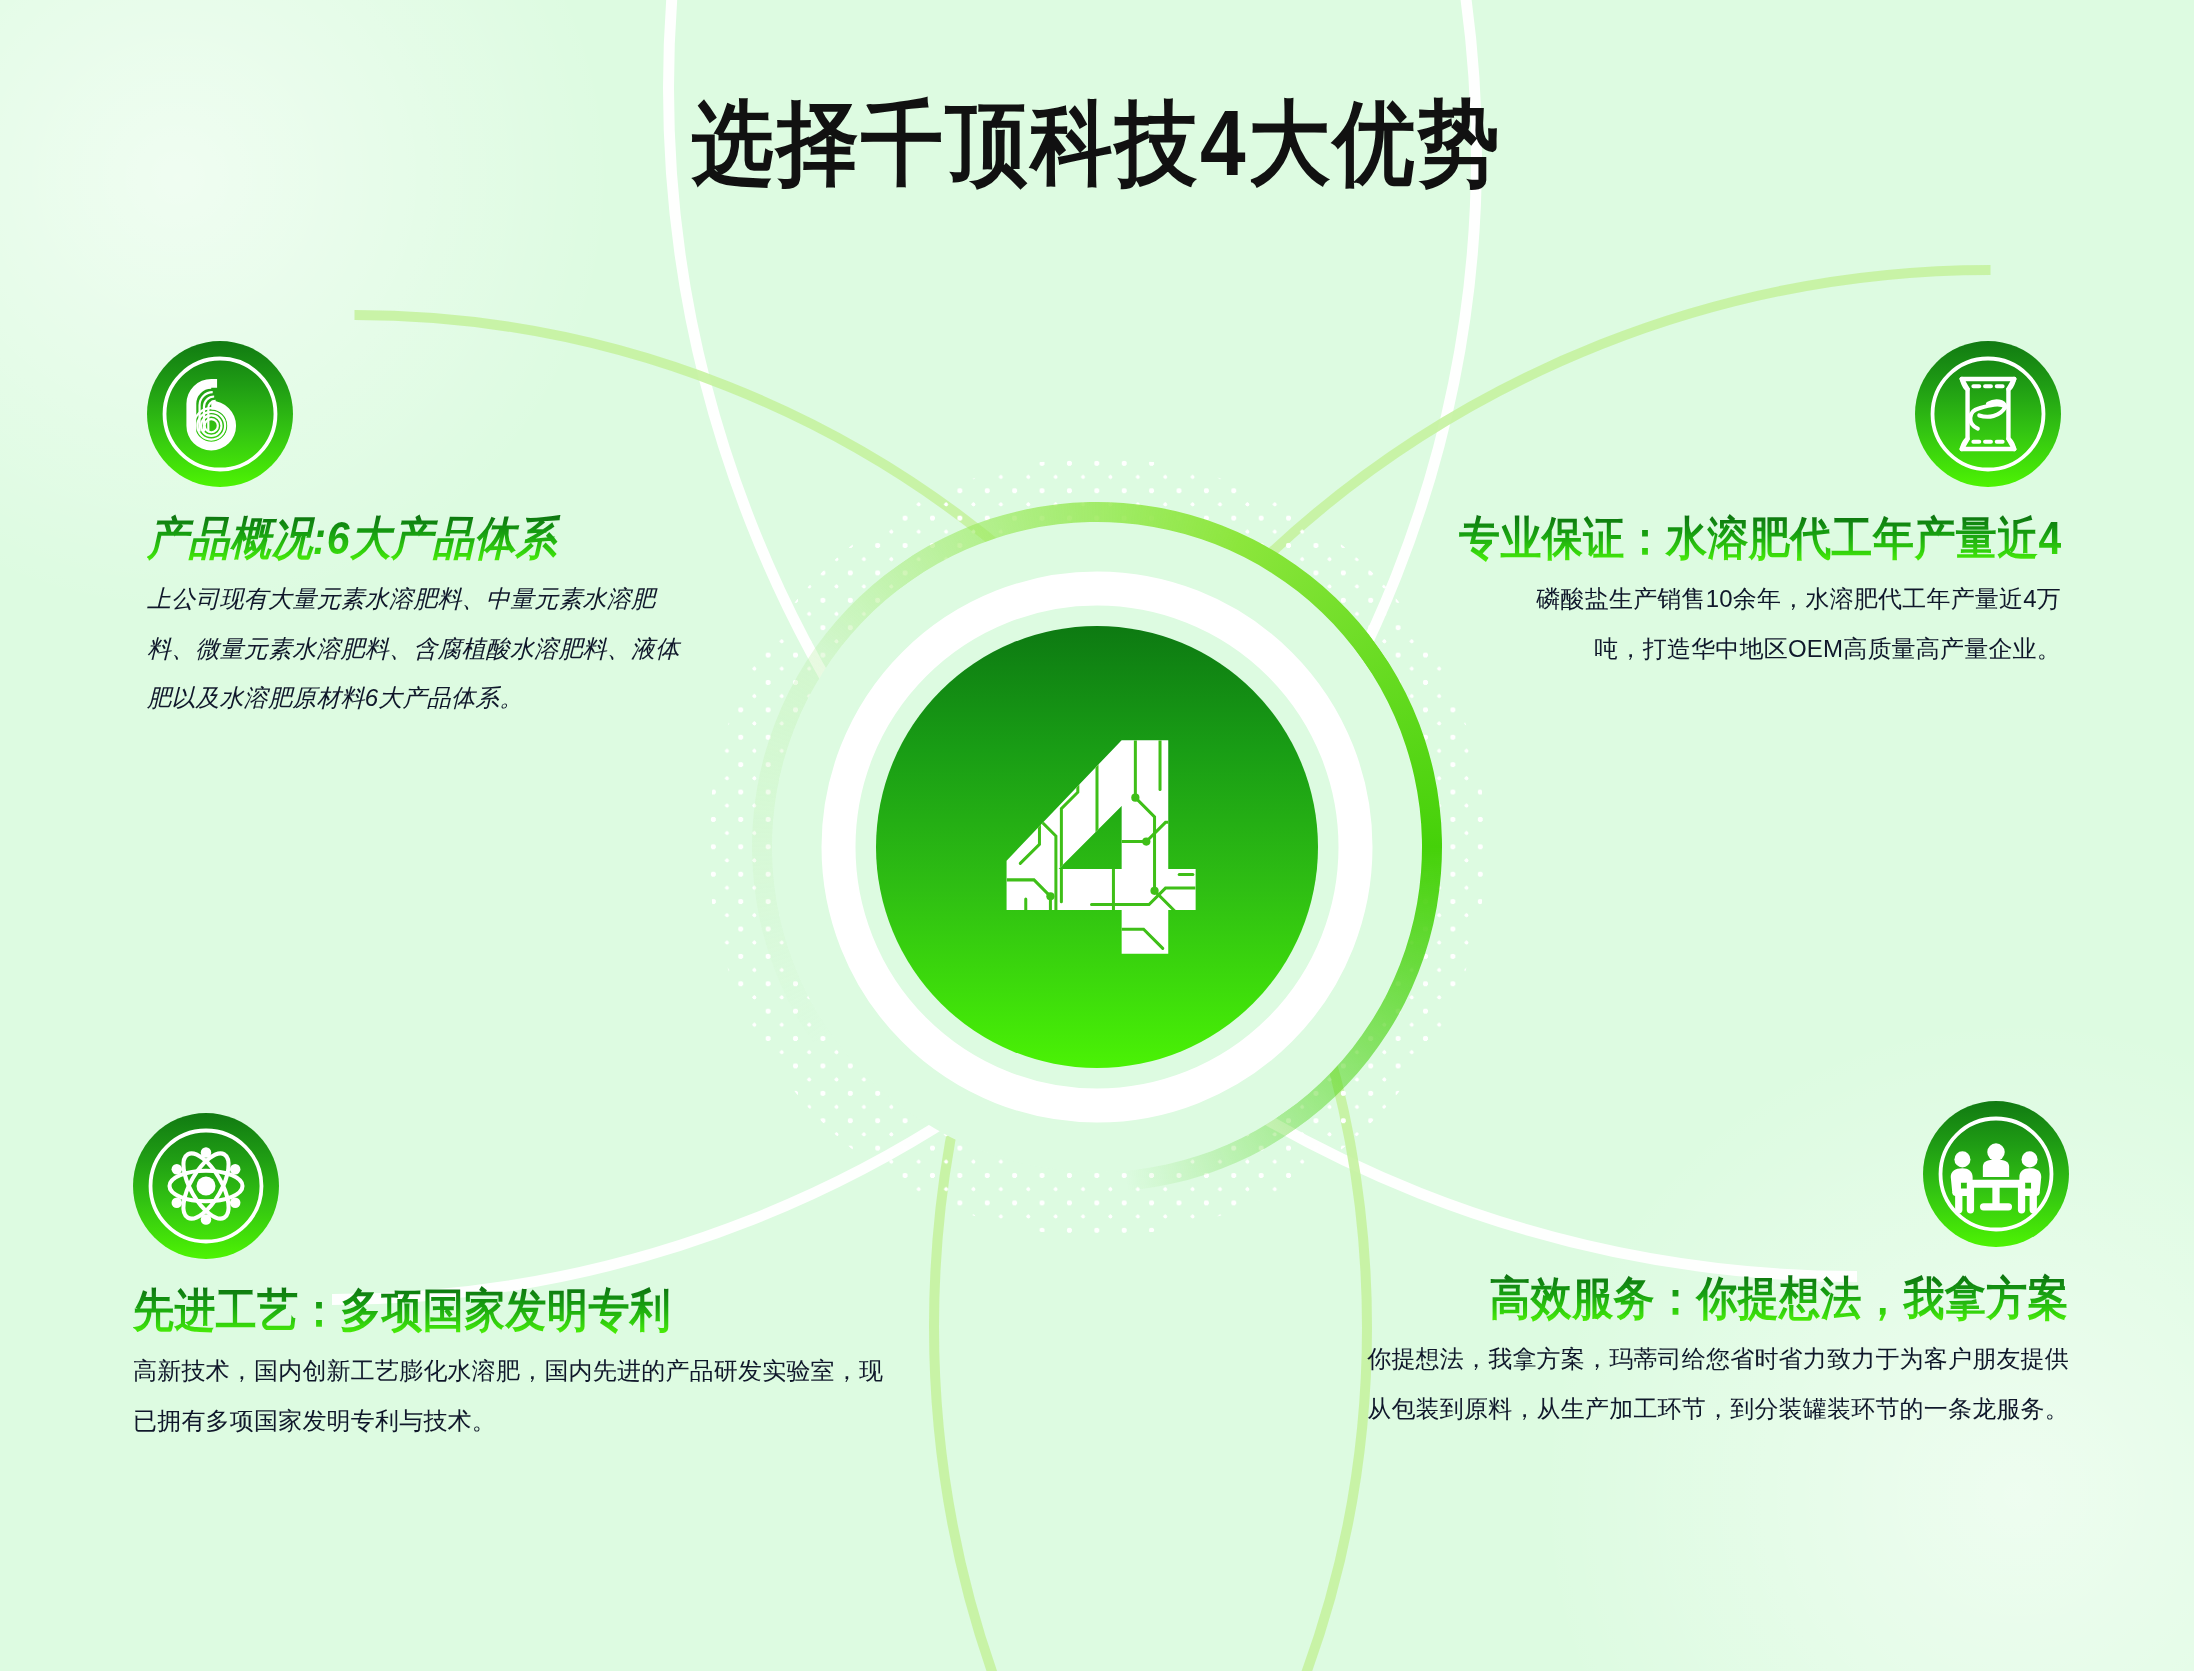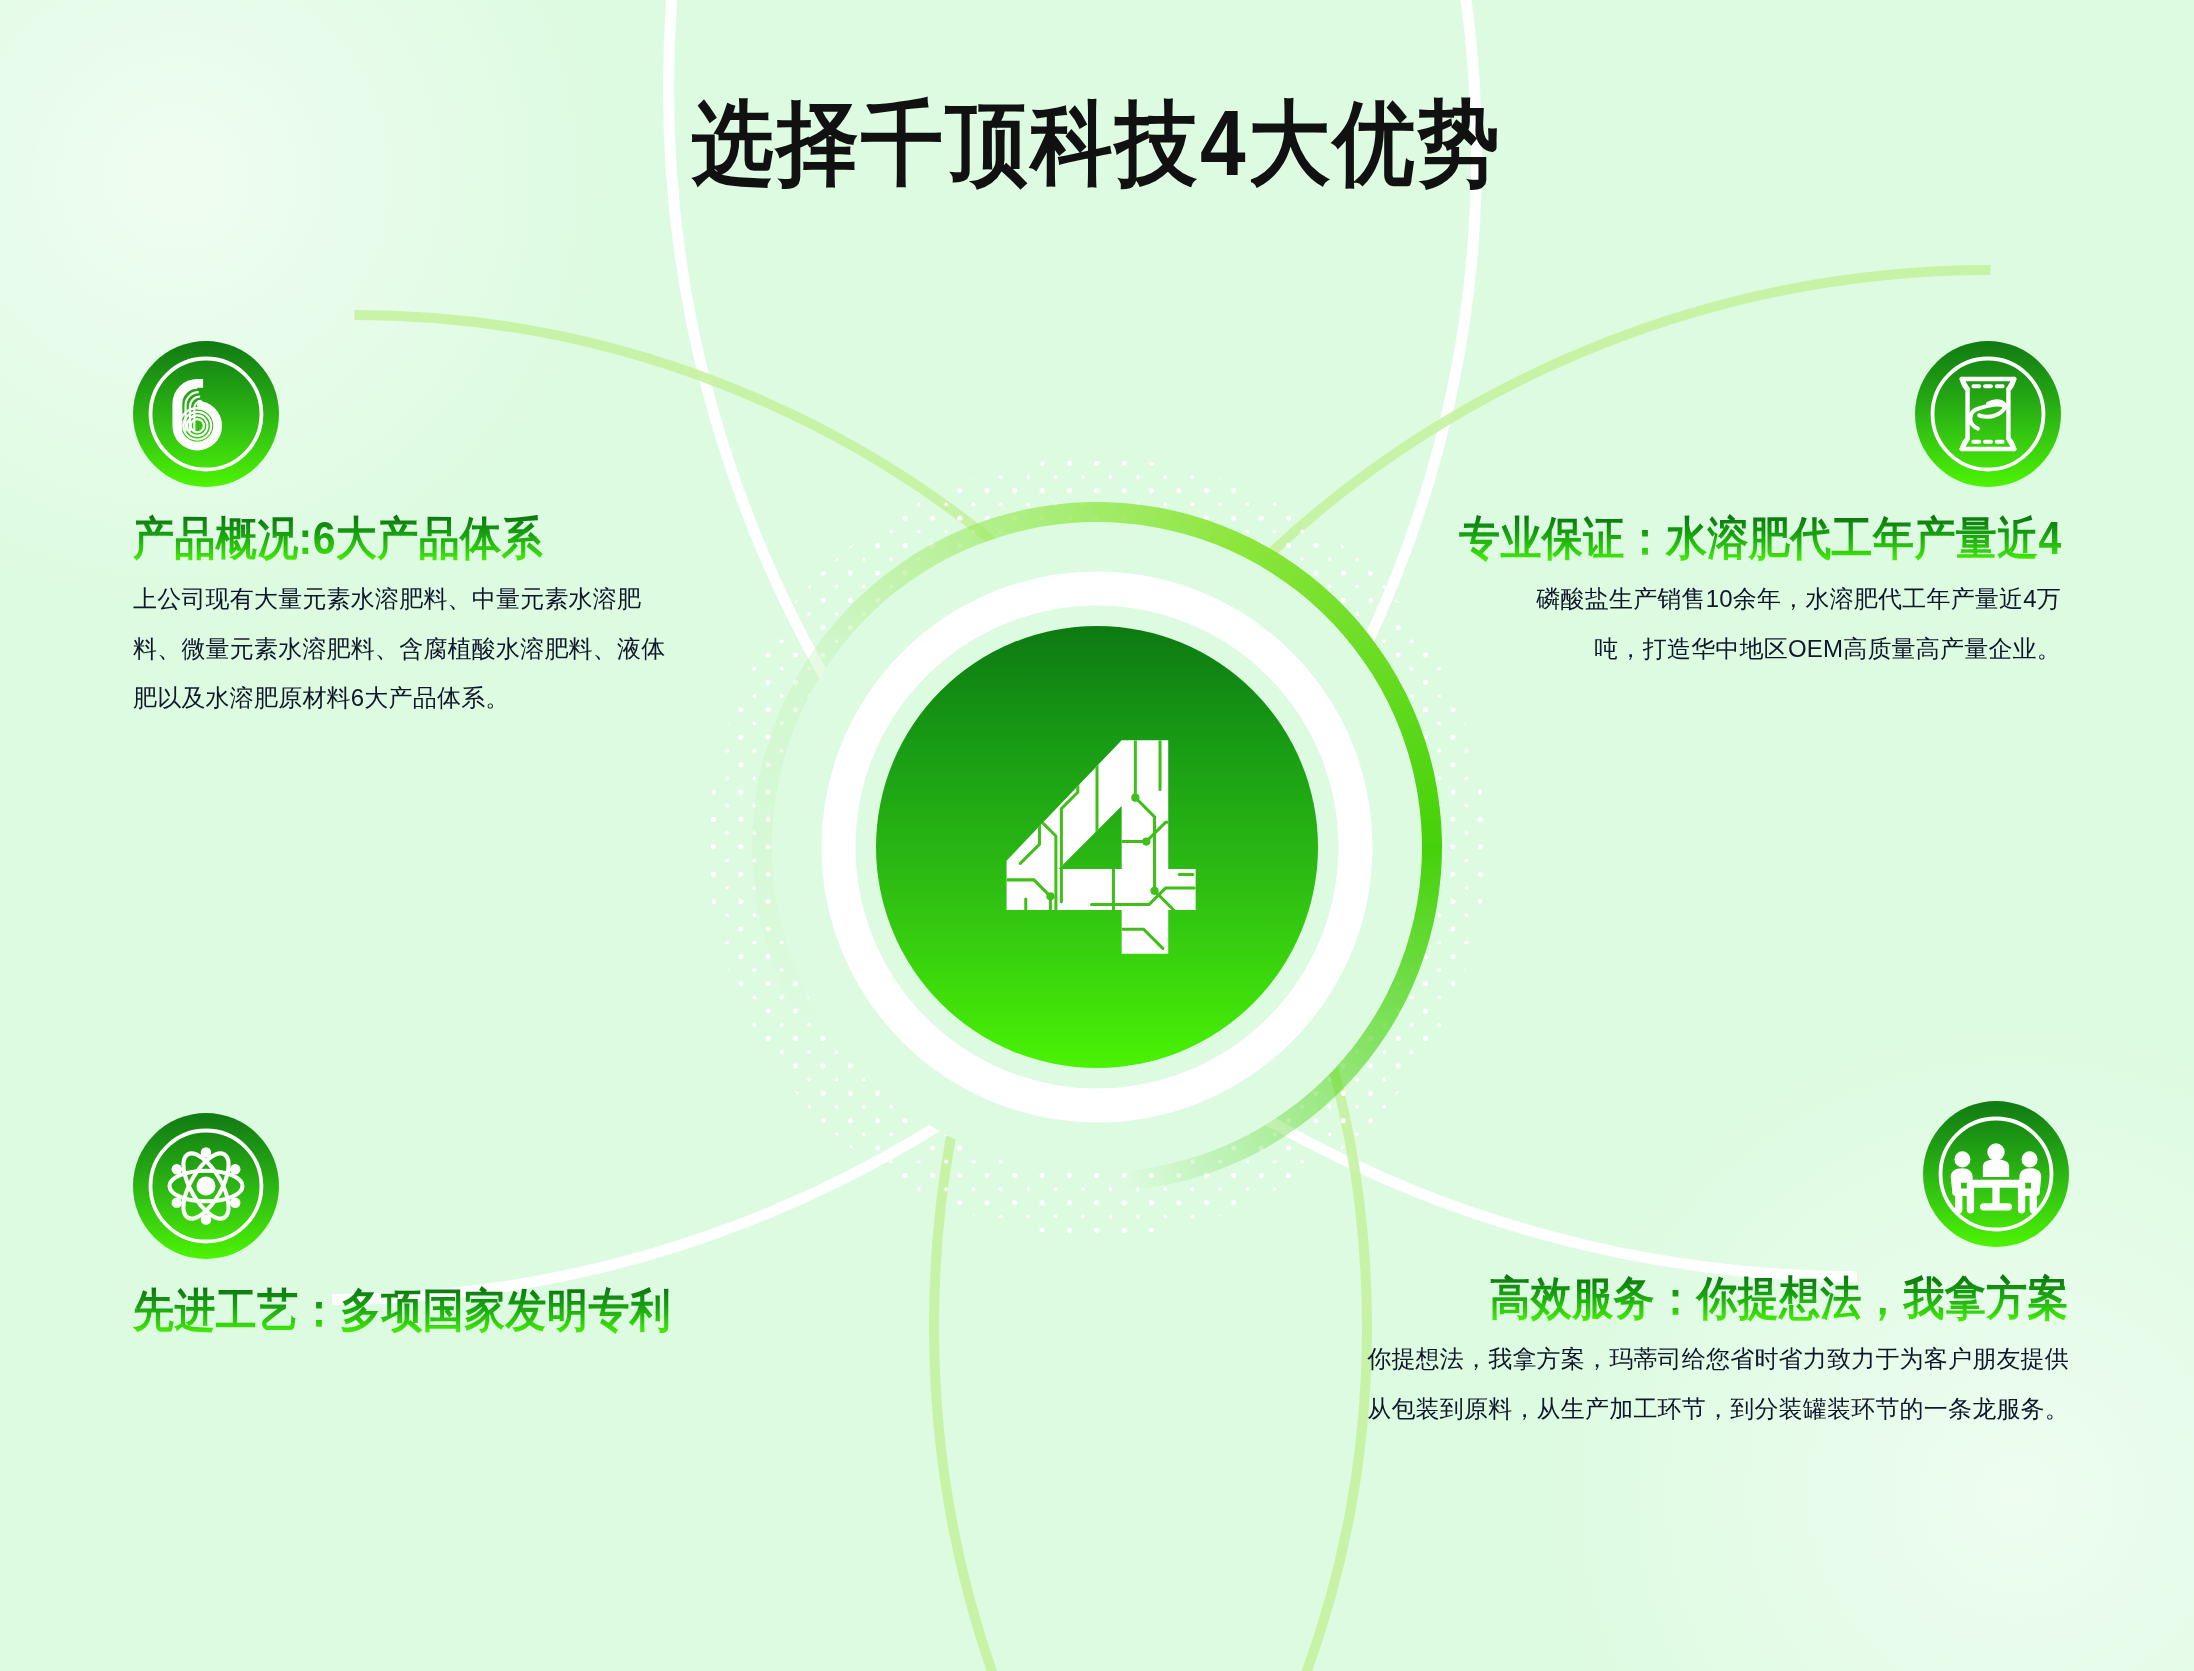--- a/index.html
+++ b/index.html
@@ -86,21 +86,21 @@
   .core{
     position:absolute;left:50%;top:50%;transform:translate(-50%,-50%);
     width:442px;height:442px;border-radius:50%;
     background:linear-gradient(180deg,#0d7a12 0%,#199d15 28%,#2fbf13 60%,#41e309 88%,#4bf205 100%);
     display:flex;align-items:center;justify-content:center;
   }
   .core svg{width:274px;height:274px;display:block;}
 
   
   .quad{position:absolute;z-index:5;}
-  .q-tl{left:133px;top:341px;width:584px;}
+  .q-tl{left:147px;top:341px;width:584px;font-style:italic;}
   .q-tr{right:133px;top:341px;width:602px;text-align:right;}
   .q-bl{left:133px;top:1113px;width:778px;}
   .q-br{right:125px;top:1101px;width:717px;text-align:right;}
 
   .badge{
     width:146px;height:146px;border-radius:50%;
     background:linear-gradient(180deg,#117a12 0%,#1f9c14 30%,#33c412 62%,#46e707 90%,#4ef404 100%);
     display:flex;align-items:center;justify-content:center;
     position:relative;
   }
@@ -242,20 +242,21 @@
         <circle cx="50" cy="27" r="3.6"></circle>
         <circle cx="50" cy="73" r="3.6"></circle>
         <circle cx="30" cy="38.5" r="3.6"></circle>
         <circle cx="70" cy="61.5" r="3.6"></circle>
         <circle cx="30" cy="61.5" r="3.6"></circle>
         <circle cx="70" cy="38.5" r="3.6"></circle>
       </g>
     </svg>
   </div>
   <div class="head">先进工艺：多项国家发明专利</div>
+  <div class="body-text">高新技术，国内创新工艺膨化水溶肥，国内先进的产品研发实验室，现已拥有多项国家发明专利与技术。</div>
 </div>
 
 <div class="quad q-br">
   <div class="badge">
     <svg viewBox="0 0 100 100">
       <circle cx="50" cy="50" r="38" fill="none" stroke="#ffffff" stroke-width="2.6"></circle>
       <g fill="#ffffff">
         <circle cx="50" cy="35" r="6"></circle>
         <path d="M41 45 C41 41.5 44 40 50 40 C56 40 59 41.5 59 45 L59 52 L41 52 Z"></path>
         <circle cx="27" cy="40" r="5.5"></circle>

